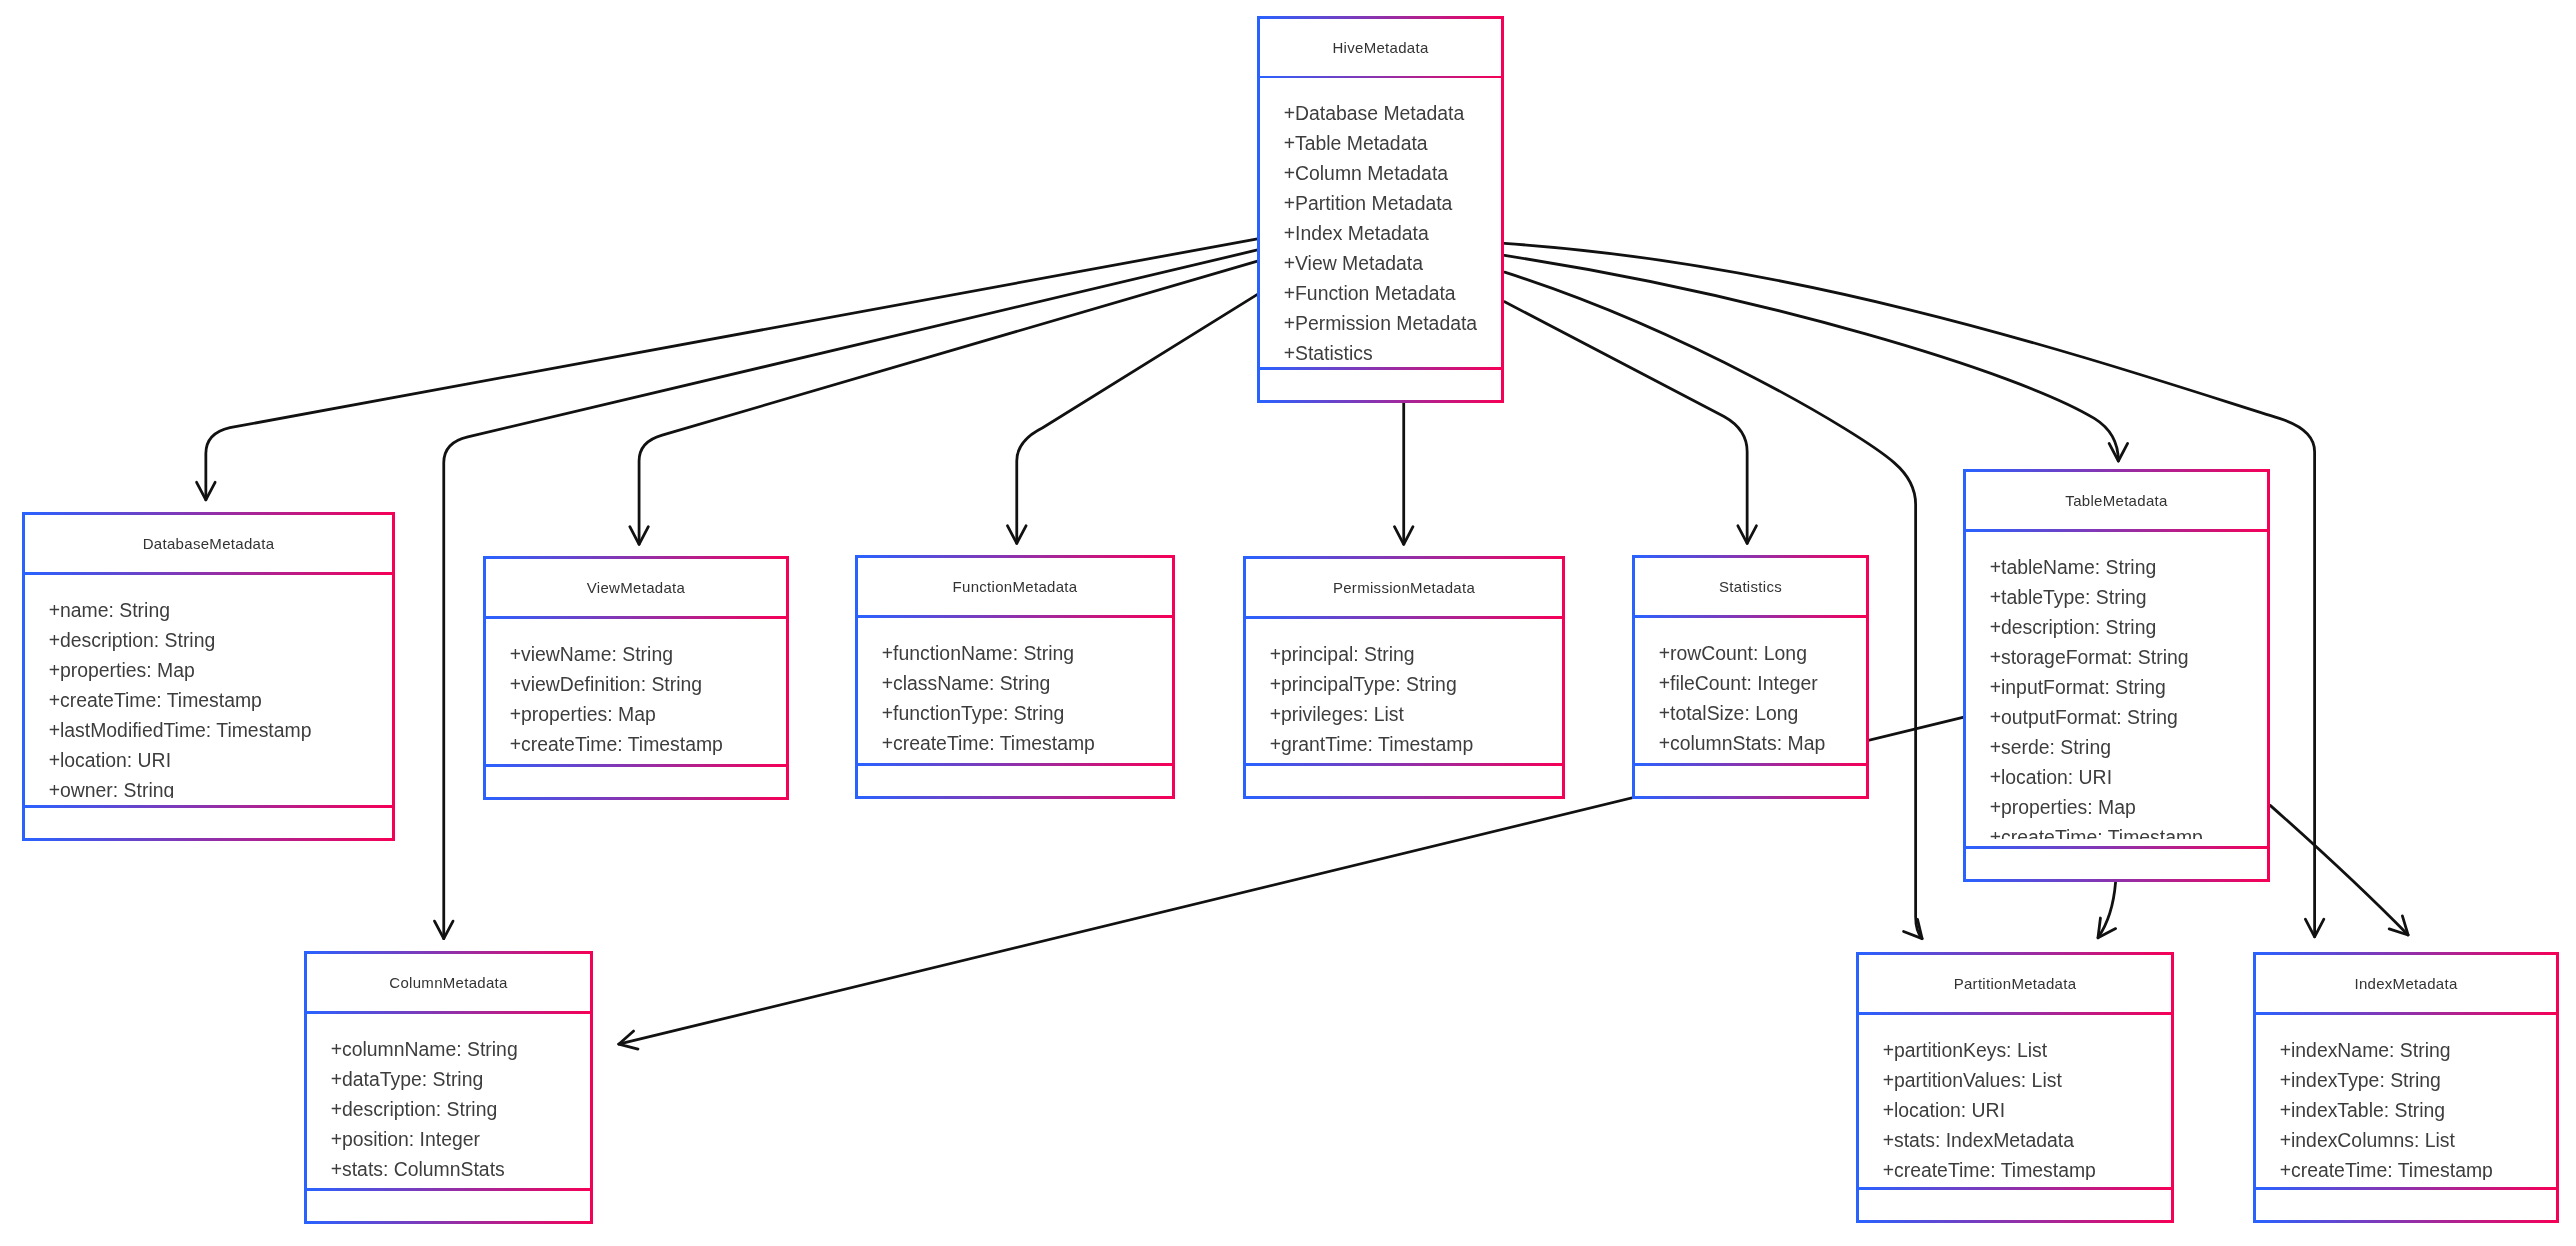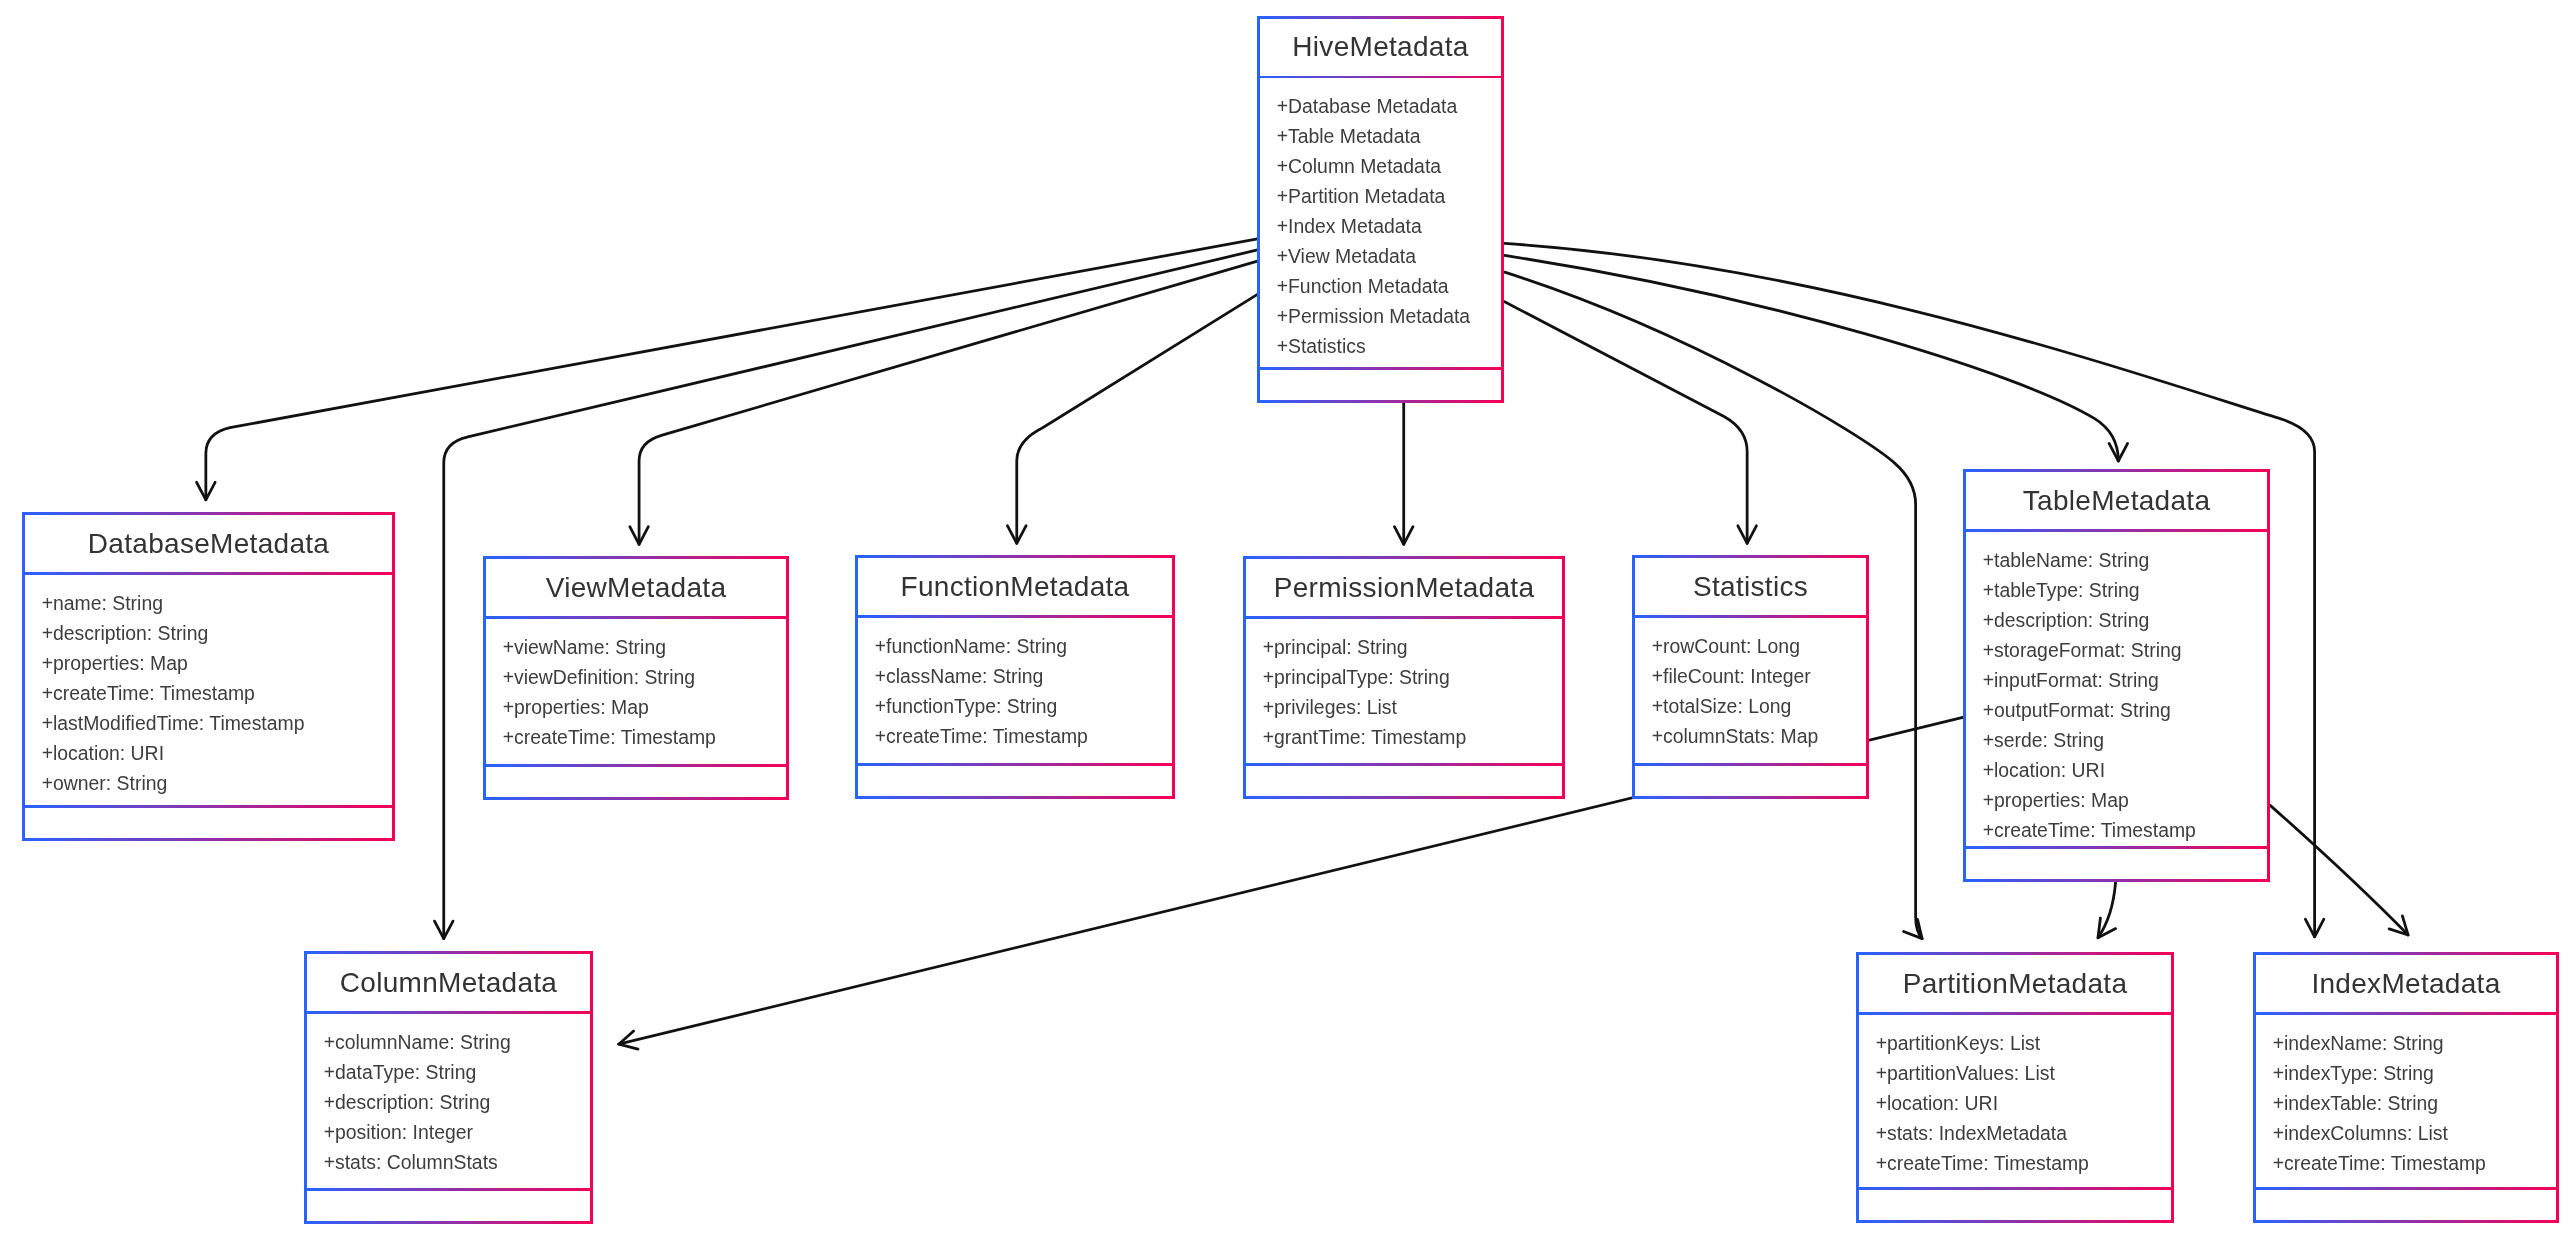--- a/index.html
+++ b/index.html
@@ -27,28 +27,28 @@
     position:absolute;z-index:2;
     background:#ffffff;
     border:3.7px solid;
     border-image:linear-gradient(90deg,var(--blue),var(--pink)) 1;
     box-sizing:border-box;
     display:flex;flex-direction:column;
   }
   .cls-title{
     flex:0 0 57px;
     display:flex;align-items:center;justify-content:center;
-    font-size:28px;color:#333333;letter-spacing:0.3px;
+    font-size:15px;color:#333333;letter-spacing:0.3px;
   }
   .sep{
     flex:0 0 2.8px;height:2.8px;
     background:linear-gradient(90deg,var(--blue),var(--pink));
   }
   ul.attrs{
-    list-style:none;margin:0;
+    list-style:none;margin:7px;
     padding:13px 7.4px 0 16.7px;
     flex:1 1 auto;overflow:hidden;
   }
   ul.attrs li{
     font-size:19.4px;line-height:30px;color:var(--text);white-space:nowrap;
   }
   .cls-footer{flex:0 0 30px;}
   .watermark{
     position:absolute;z-index:5;
     left:2135px;top:1167px;

